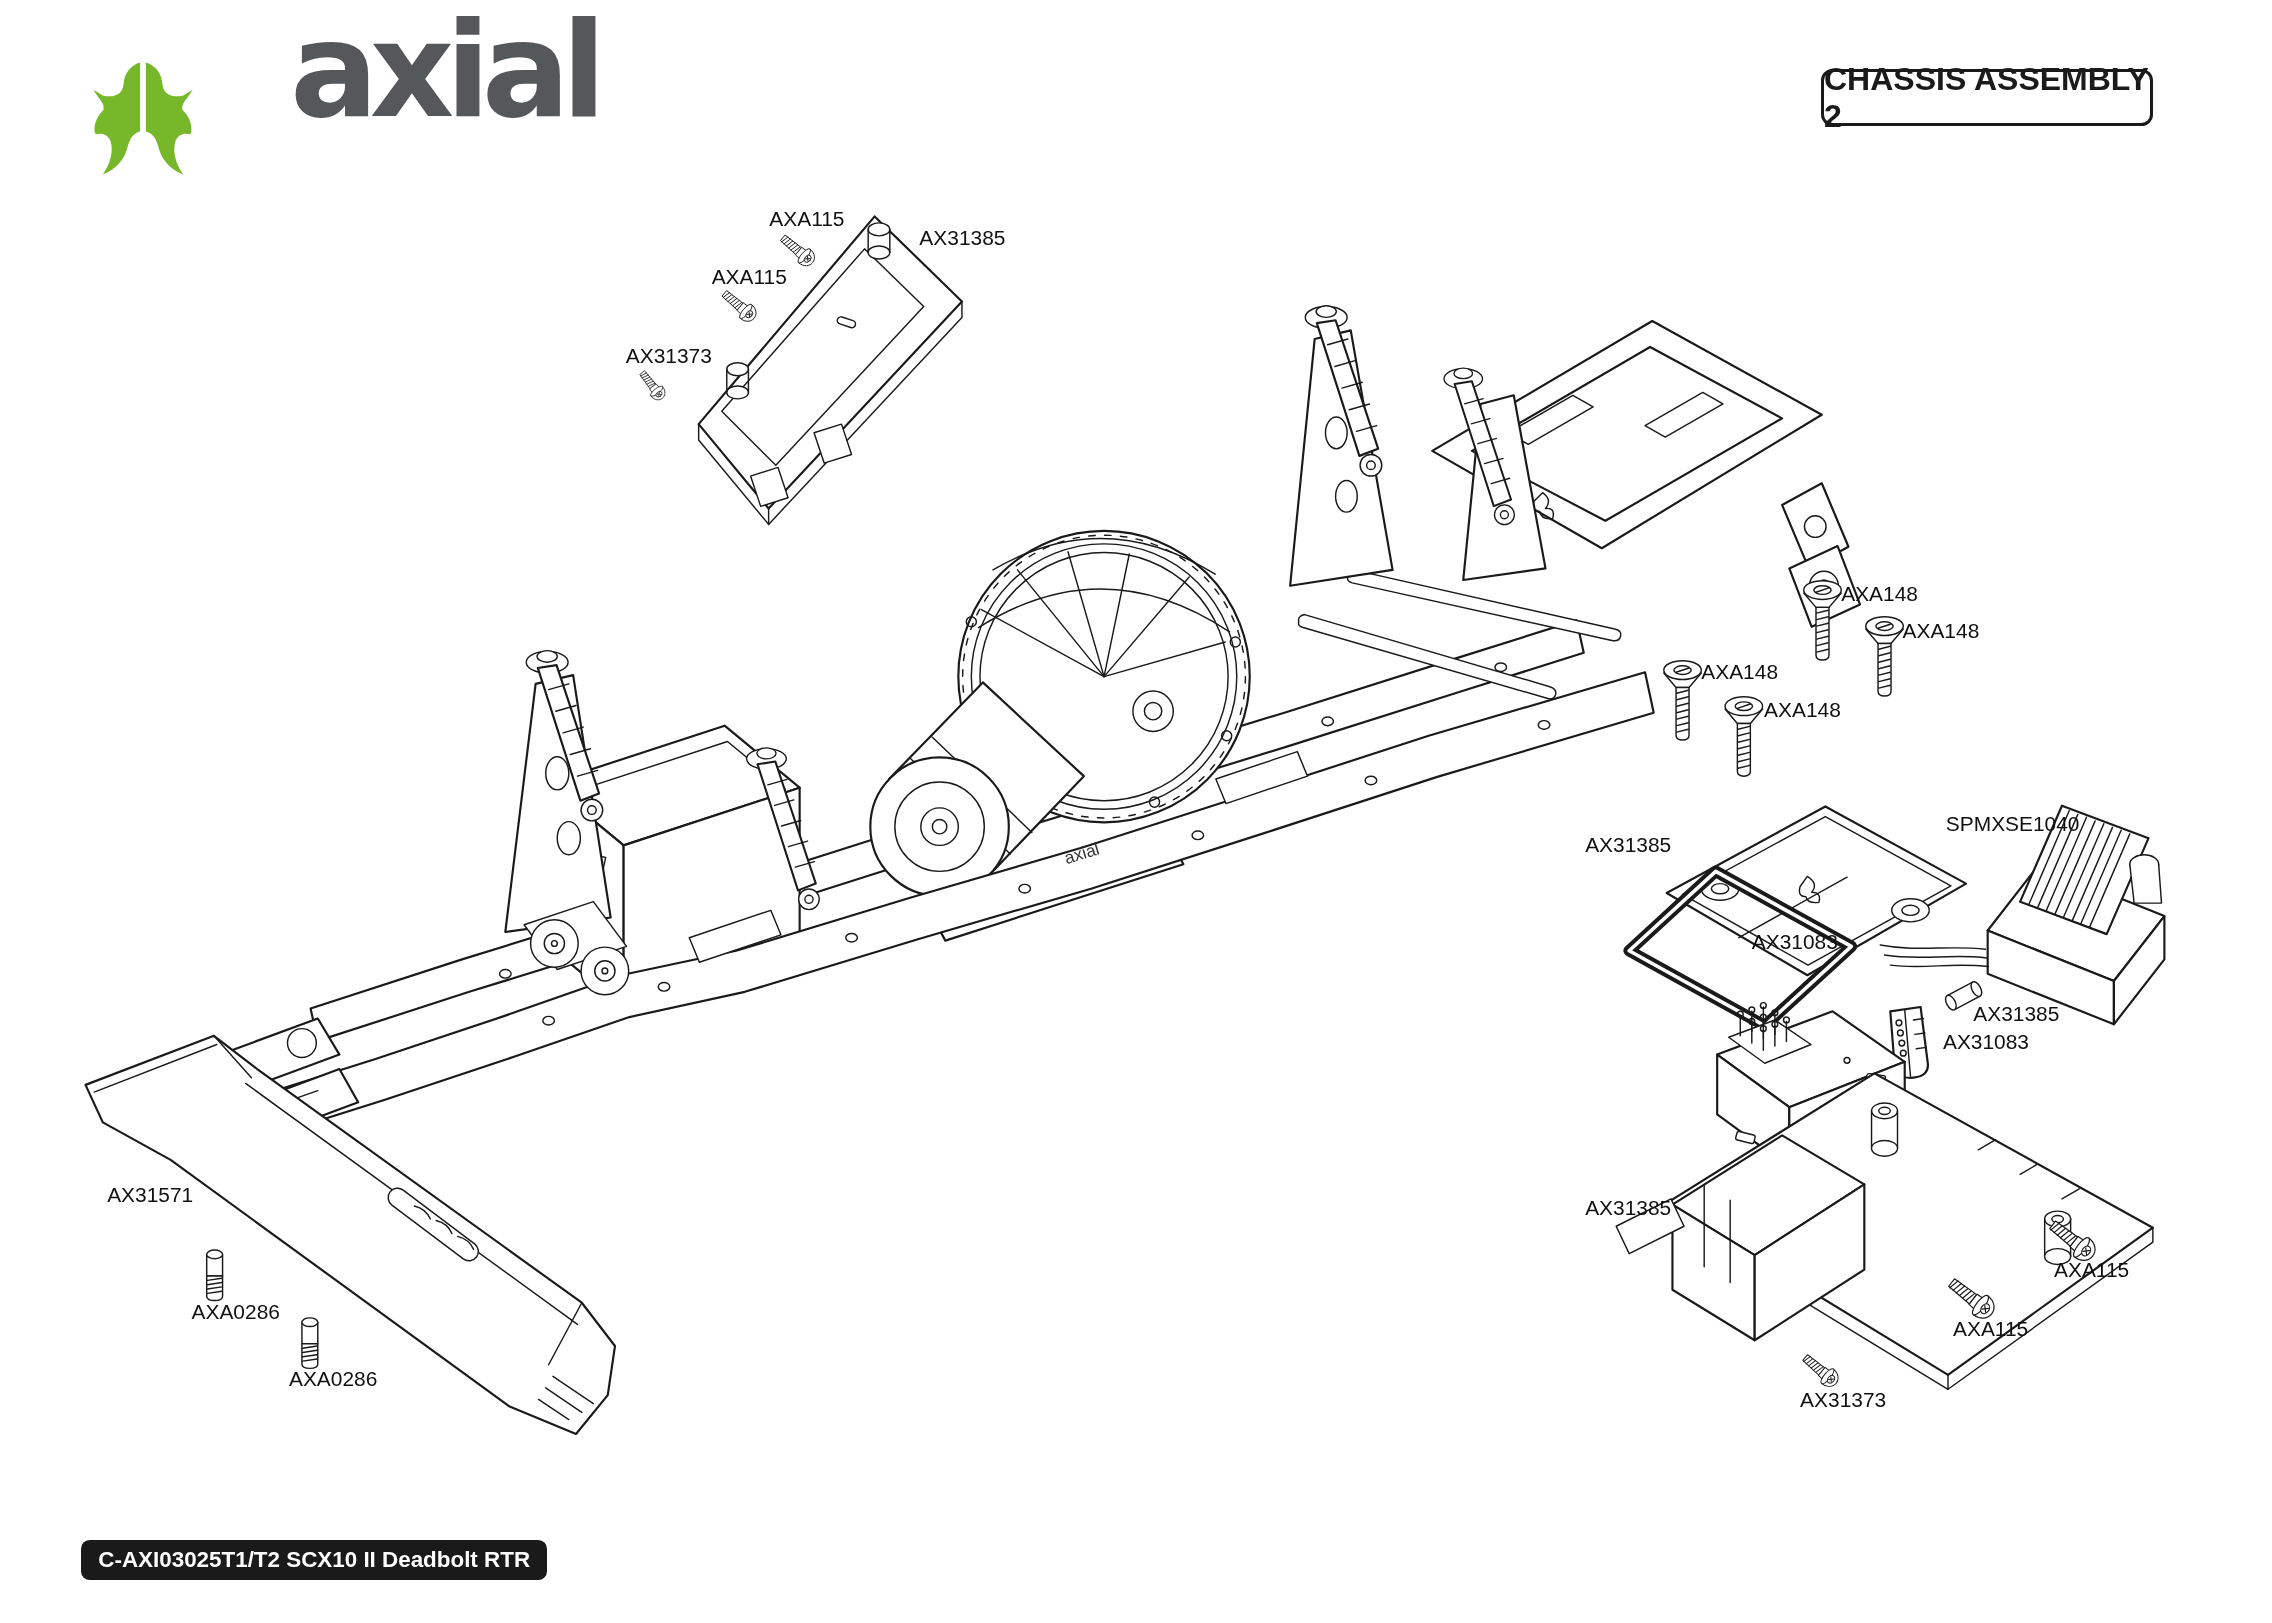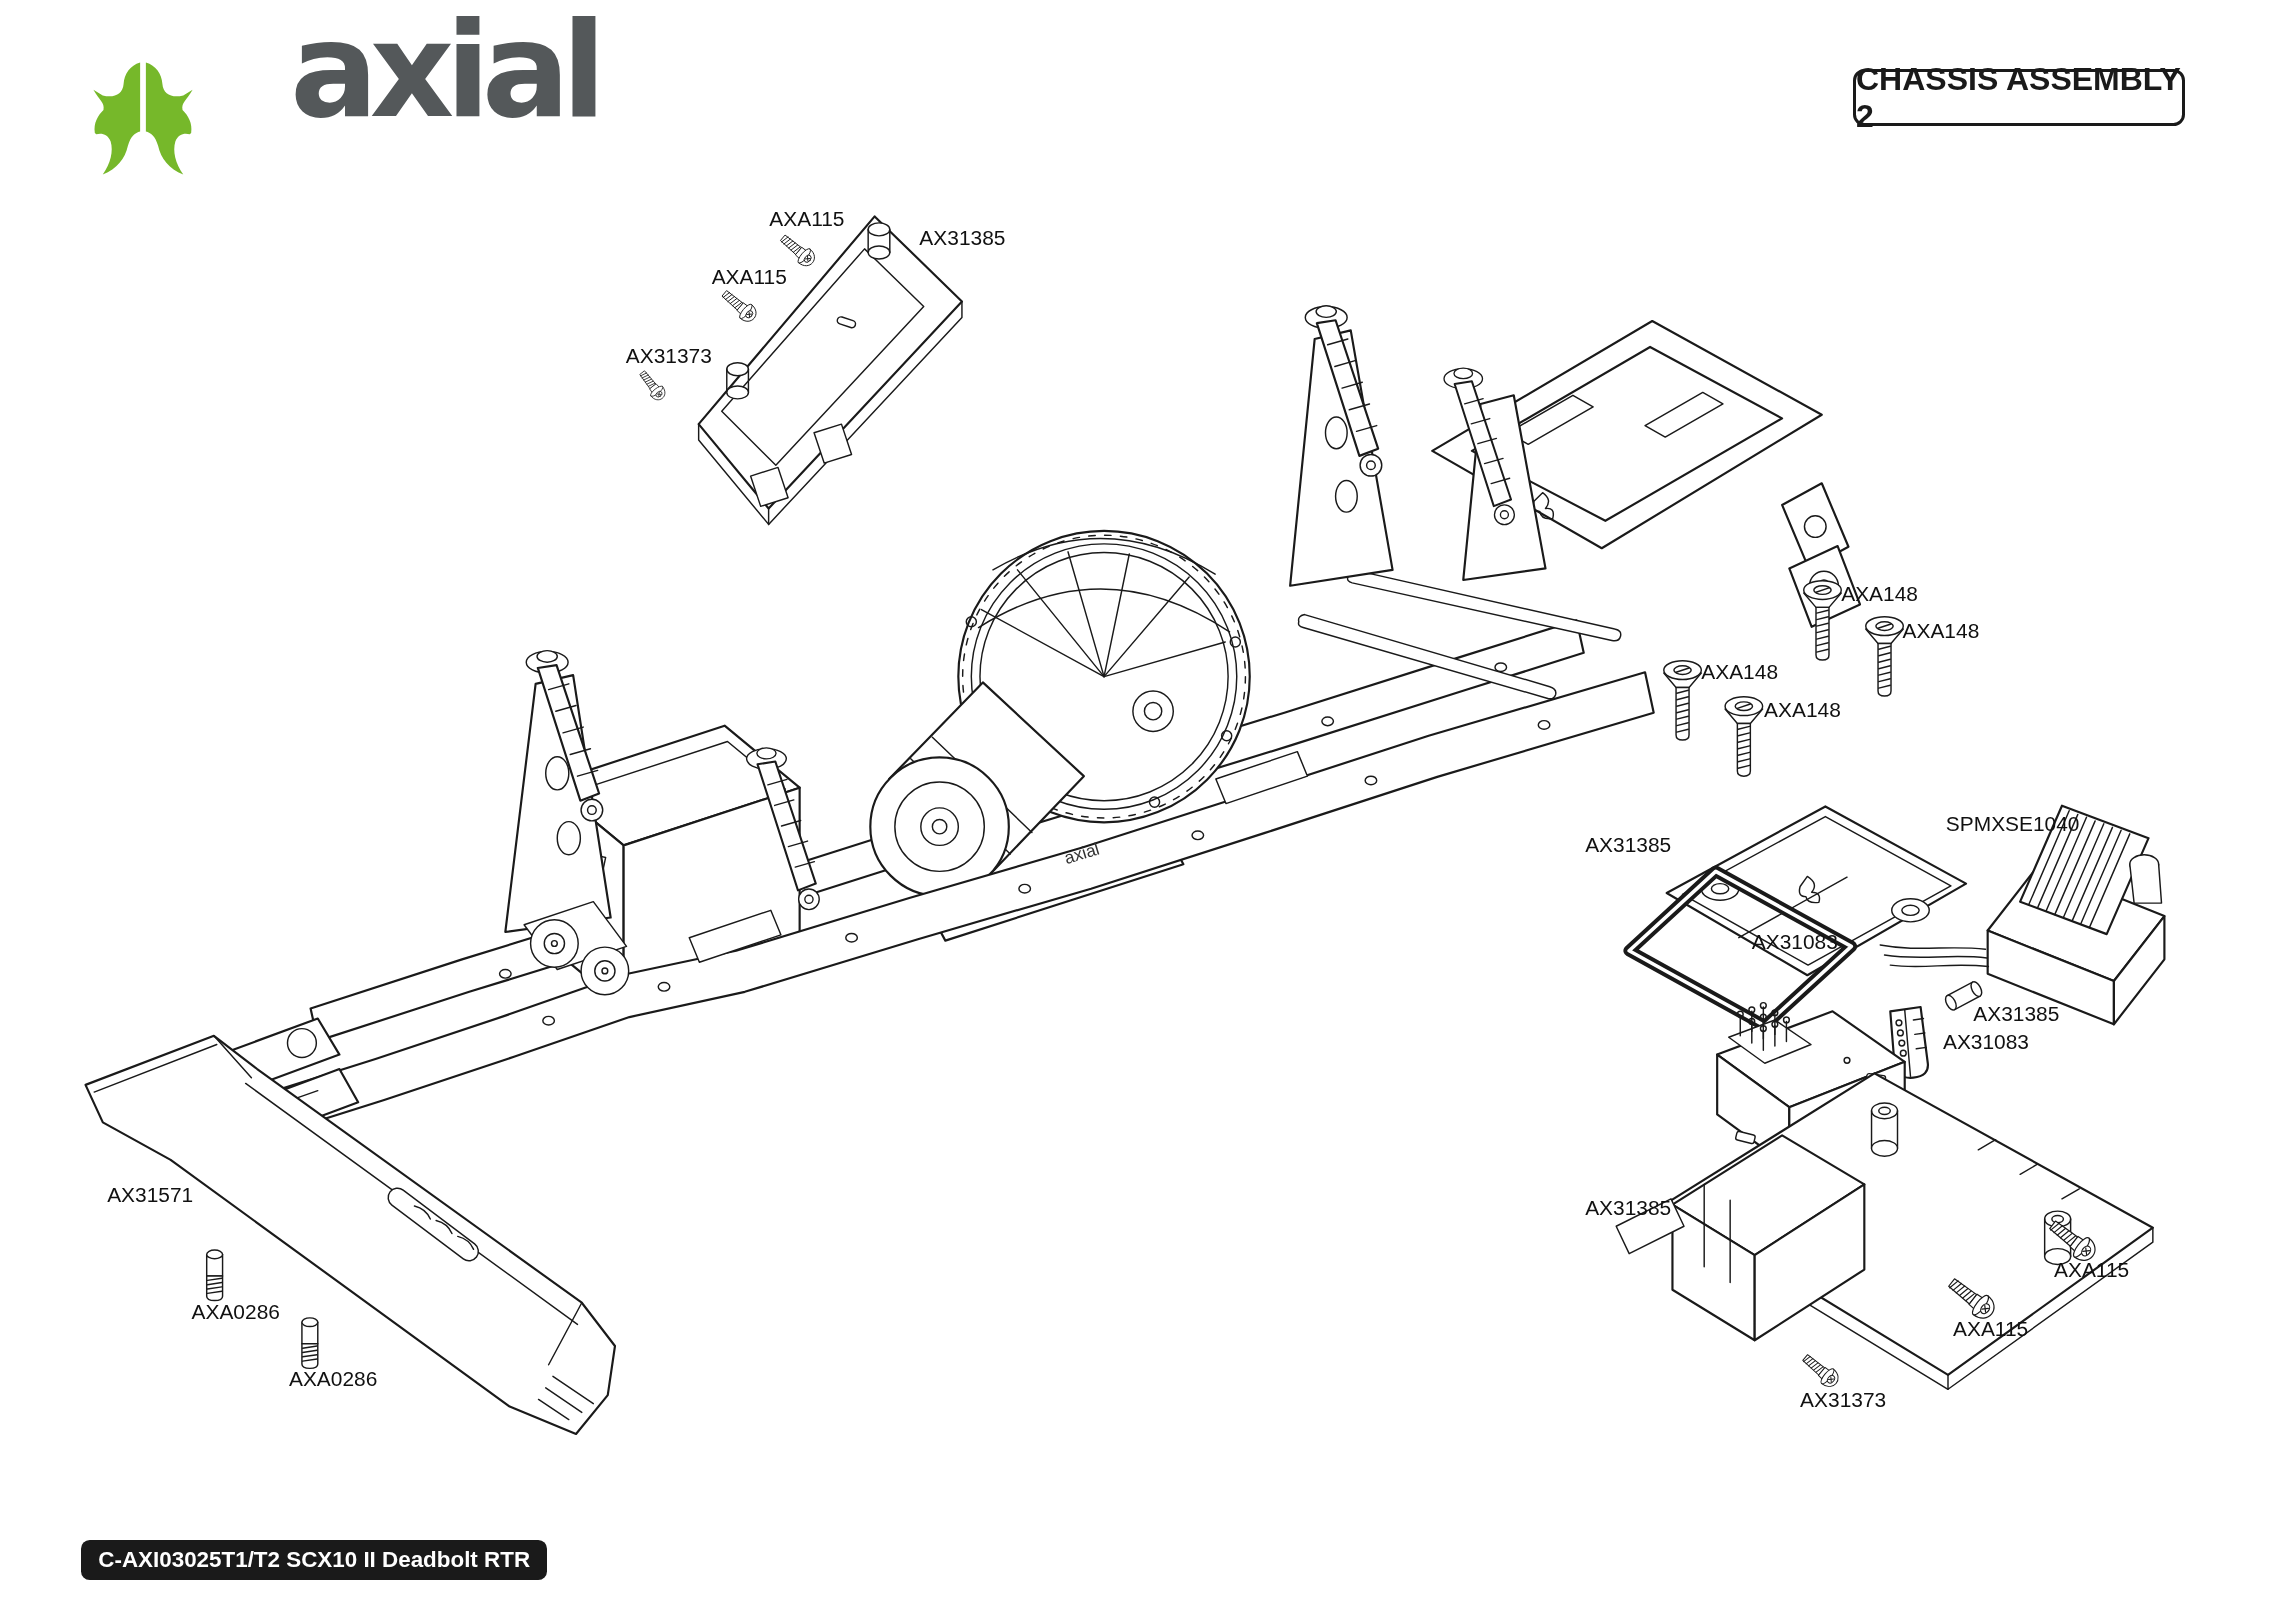--- a/index.html
+++ b/index.html
@@ -5,21 +5,21 @@
   html,body{margin:0;padding:0;background:#888;}
   .page{position:relative;width:2273px;height:1623px;background:#ffffff;overflow:hidden;
         font-family:"Liberation Sans",sans-serif;}
   
   .brand{position:absolute;left:89px;top:61px;display:flex;align-items:flex-start;}
   .brand-word{position:absolute;left:201px;top:-56px;font-family:"DejaVu Sans",sans-serif;
       font-weight:bold;font-size:131px;letter-spacing:-8.7px;color:#54585a;line-height:1;}
   .title-box{position:absolute;left:1821px;top:69px;width:326px;height:51px;
       border:3.6px solid #1a1a1a;border-radius:11.5px;background:#fff;
       display:flex;align-items:center;justify-content:center;
-      font-weight:bold;font-size:32px;color:#1a1a1a;letter-spacing:0px;margin-left:32px;}
+      font-weight:bold;font-size:32px;color:#1a1a1a;letter-spacing:0px;}
   .model-box{position:absolute;left:81px;top:1512px;background:#1a1a1a;color:#fff;
       border-radius:8.7px;padding:7.2px 17.3px;font-weight:bold;font-size:22.4px;white-space:nowrap;margin-top:28px;}
   
   .diagram{position:absolute;left:0;top:0;width:2273px;height:1623px;}
   .ln2{fill:none;stroke:#1a1a1a;stroke-width:2;stroke-linejoin:round;stroke-linecap:round;}
   .fw{fill:#ffffff;stroke:#1a1a1a;stroke-width:3;stroke-linejoin:round;stroke-linecap:round;}
   .fw2{fill:#ffffff;stroke:#1a1a1a;stroke-width:2;stroke-linejoin:round;stroke-linecap:round;}
   .plabel{font-family:"Liberation Sans",sans-serif;font-size:29px;fill:#111;}
   .engrave{font-family:"Liberation Sans",sans-serif;font-size:24px;fill:#333;}
 </style>

